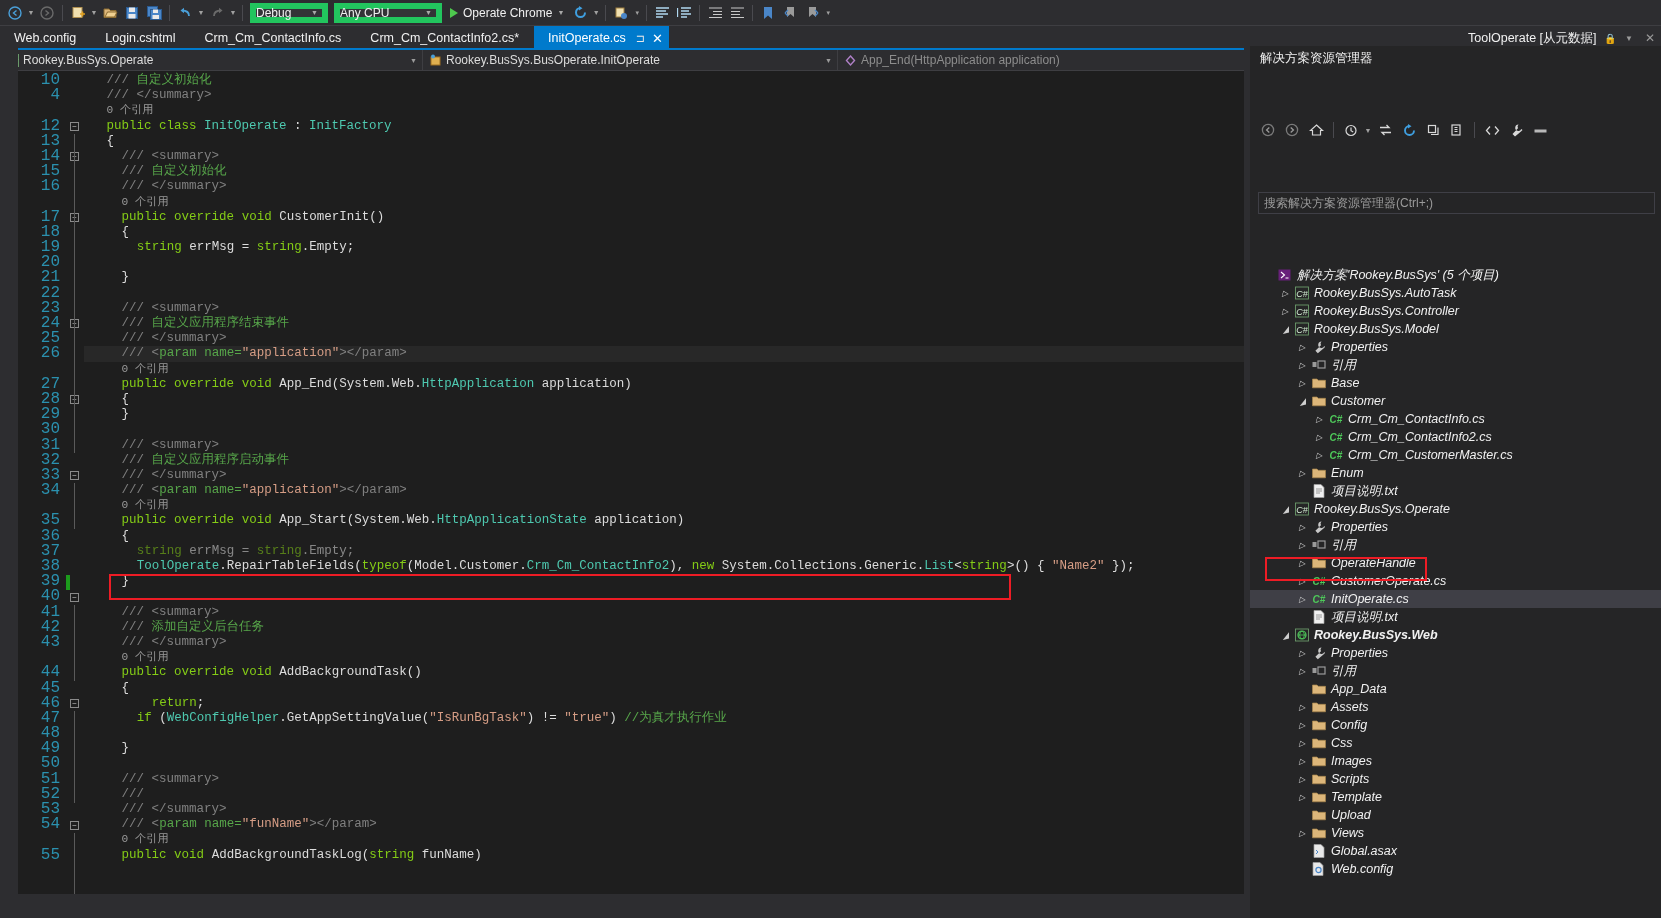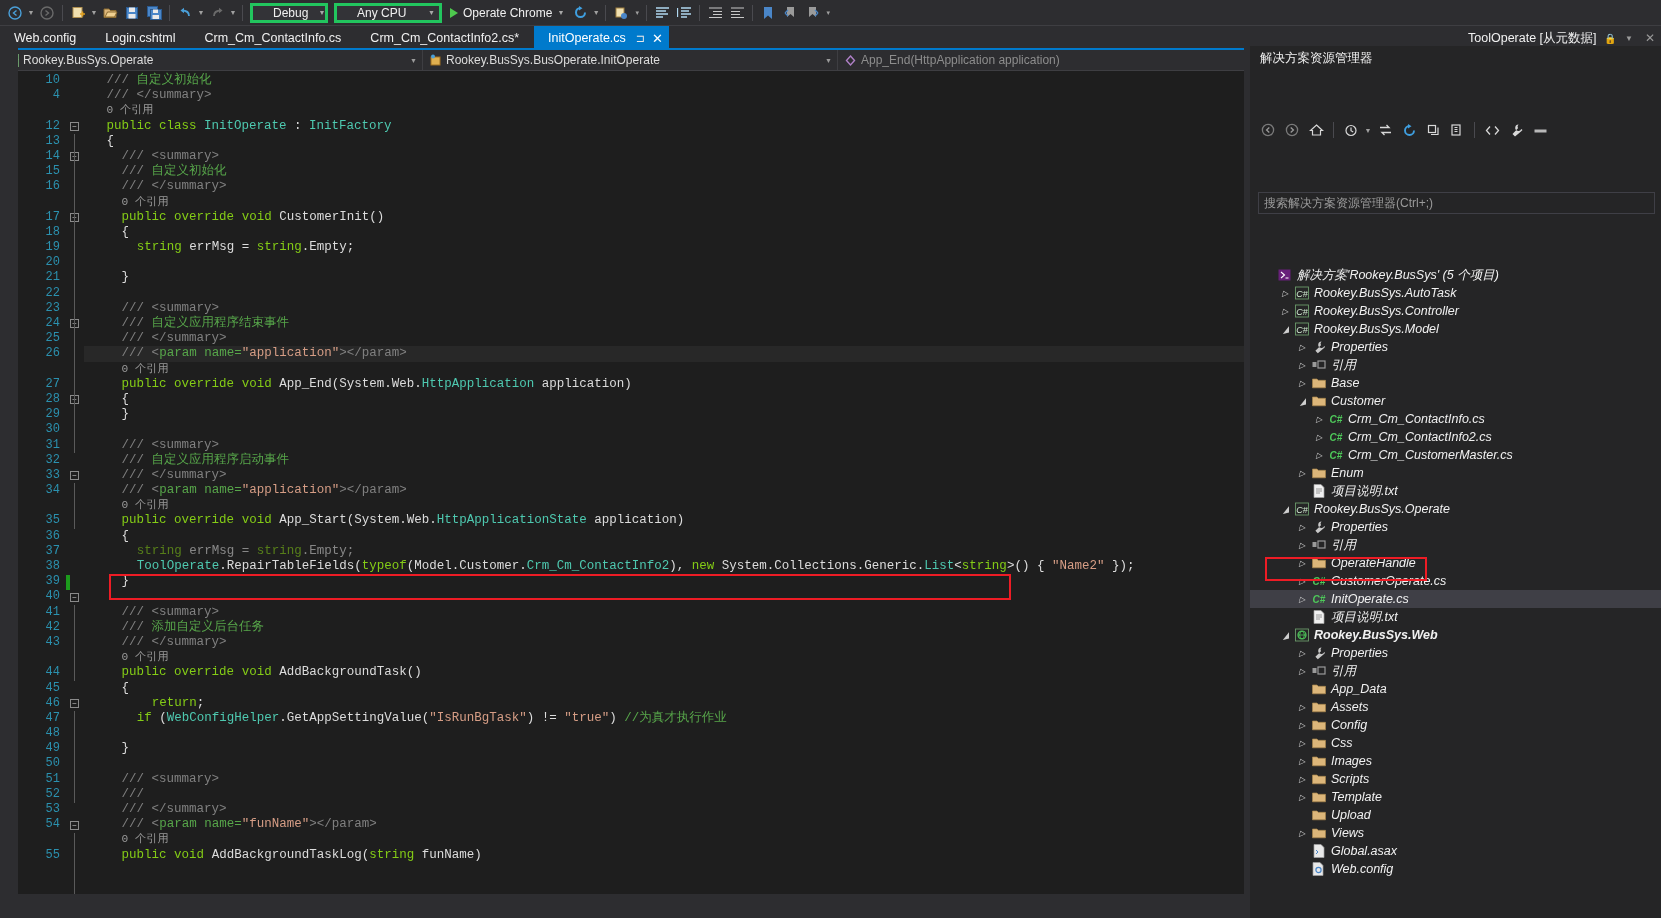--- a/index.html
+++ b/index.html
@@ -23,22 +23,22 @@
     height: 26px; background: #2d2d30; display: flex; align-items: center;
     padding-left: 4px; gap: 0px; border-bottom: 1px solid #3e3e42;
   }
   .tb-btn {
     width: 22px; height: 22px; display: flex; align-items: center; justify-content: center;
     color: #d0d0d0; font-size: 12px; cursor: default; position: relative;
   }
   .tb-sep { width: 1px; height: 16px; background: #4a4a4f; margin: 0 4px; }
   .tb-caret { font-size: 7px; color: #a0a0a0; width: 10px; text-align: center; }
   .combo {
-    height: 20px; background: #333337; border: 3px solid #22c55e; color: #f0f0f0;
-    font-size: 12px; display: flex; align-items: center; padding: 0 4px 0 20px;
+    height: 20px; background: #333337; border: 6px solid #22c55e; color: #f0f0f0;
+    font-size: 12px; display: flex; align-items: center; padding: 0 4px 0 0;
     margin: 0 3px; justify-content: space-between;
   }
   .combo .lbl { white-space: nowrap; }
   .combo .arw { font-size: 7px; color: #a9a9a9; margin-left: 10px; }
   .run-btn { display: flex; align-items: center; gap: 5px; padding: 0 5px; height: 22px; color: #f0f0f0; font-size: 12px;}
   .tri { width: 0; height: 0; border-left: 8px solid #4ec94e; border-top: 5px solid transparent; border-bottom: 5px solid transparent; }
 
   
   .tabrow { position: relative; height: 24px; background: #2d2d30; display: flex; align-items: stretch; }
   .tab {
@@ -65,21 +65,21 @@
   .navseg .dn { position: absolute; right: 5px; font-size: 7px; color: #9a9a9a; }
   .navseg.s1 { width: 423px; border-right: 1px solid #3e3e42; }
   .navseg.s2 { width: 415px; border-right: 1px solid #3e3e42; }
   .navseg.s3 { flex: 1; color: #8d8d8d; }
 
   
   .editor-wrap { position: relative; height: 823px; background: #1e1e1e; display: flex; }
   .leftbar { width: 18px; background: #2d2d30; }
   .gutter-num {
     width: 48px; background: #1e1e1e; color: #2b91af; font-family: "Liberation Mono", monospace;
-    font-size: 12px; text-align: right; padding-right: 6px; padding-top: 2px; user-select: none;
+    font-size: 16px; text-align: right; padding-right: 6px; padding-top: 2px; user-select: none;
   }
   .gutter-glyph { width: 18px; background: #1e1e1e; }
   .codearea { position: relative; flex: 1; background: #1e1e1e; overflow: hidden; }
   .codeline {
     height: 15.2px; line-height: 15.2px; font-family: "Liberation Mono", monospace;
     font-size: 12.5px; white-space: pre; color: #dcdcdc;
   }
   .ln { height: 15.2px; line-height: 15.2px; }
   .cur-line { background: #282828; }
   .kw { color: #84cc16; }

